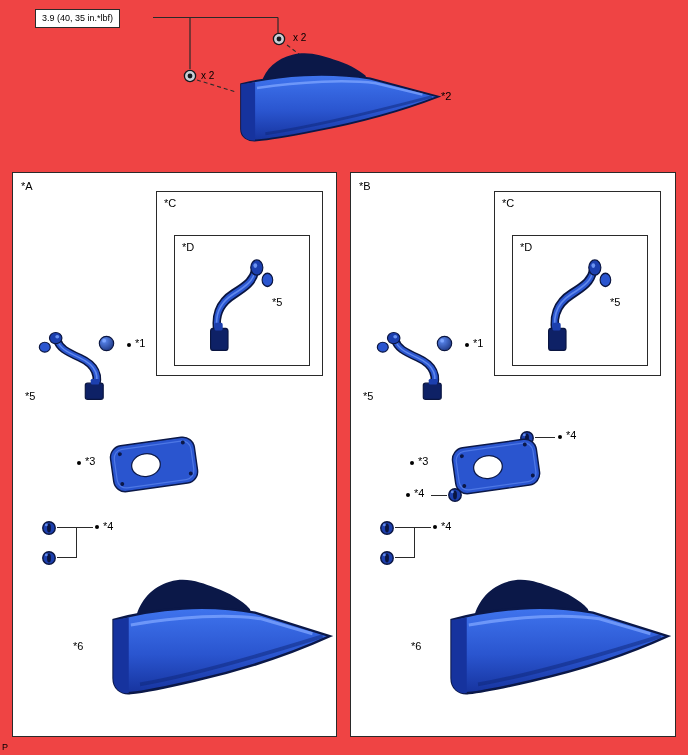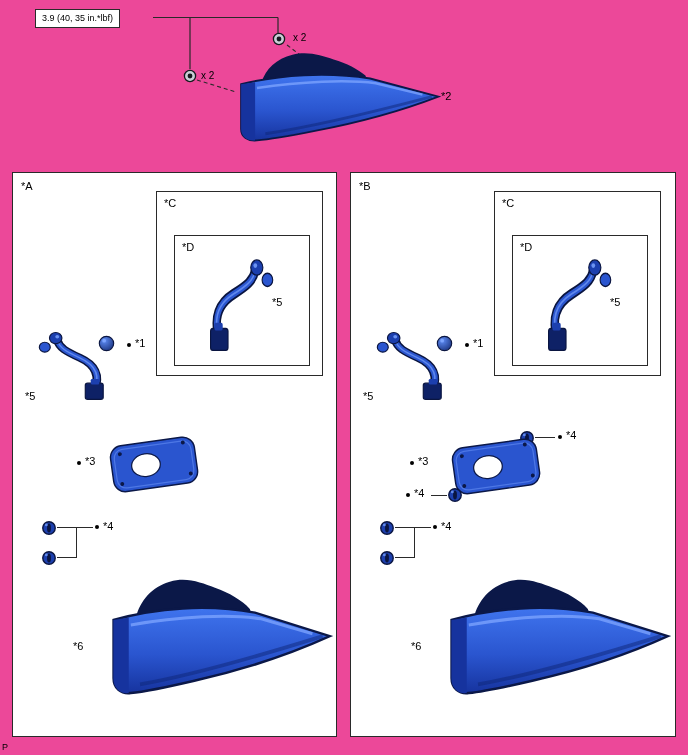--- a/index.html
+++ b/index.html
@@ -1,21 +1,21 @@
 <!DOCTYPE html>
 <html><head>
 <meta charset="utf-8">
 <style>
   * { box-sizing: border-box; }
   html, body { margin: 0; padding: 0; background: #ffffff; }
   #stage {
     position: relative;
     width: 688px;
     height: 755px;
-    background: #ec4899;
+    background: #ef4444;
     font-family: "Liberation Sans", sans-serif;
     color: #000;
     overflow: hidden;
   }
   .panel { position: absolute; border: 1.5px solid #2a2a2a; background: #fff; }
   .ibox  { position: absolute; border: 1.3px solid #2a2a2a; background: #fff; }
   .plabel { position: absolute; font-size: 11px; line-height: 1; white-space: nowrap; }
   .qty    { position: absolute; font-size: 10px; line-height: 1; white-space: nowrap; }
   .torque-box {
     position: absolute; border: 1.2px solid #2a2a2a; background: #fff;

